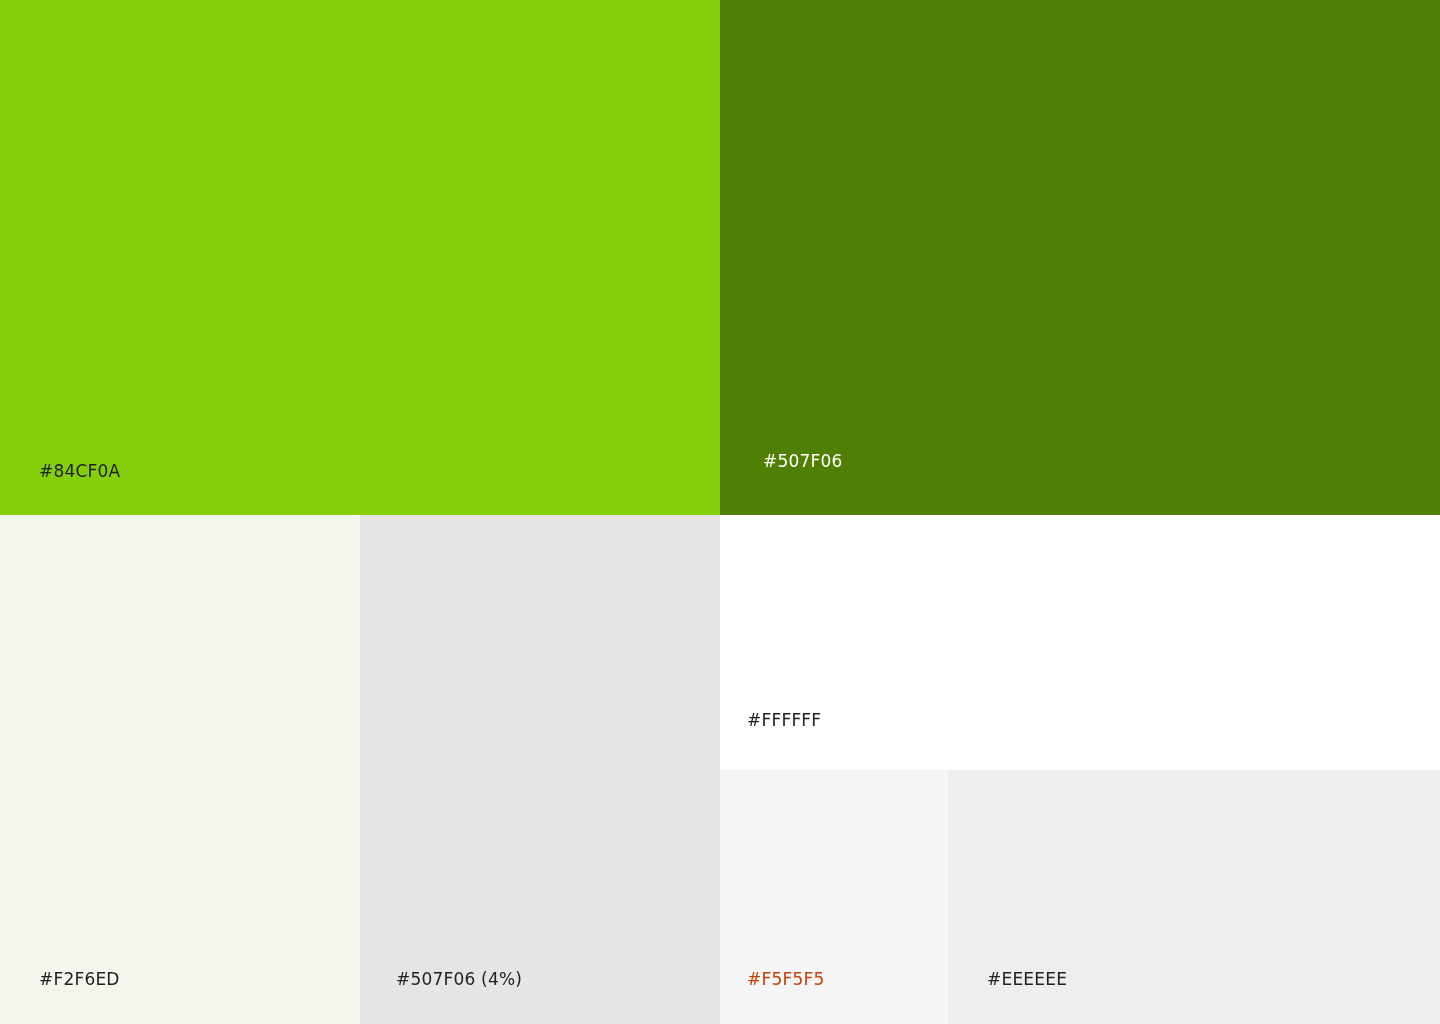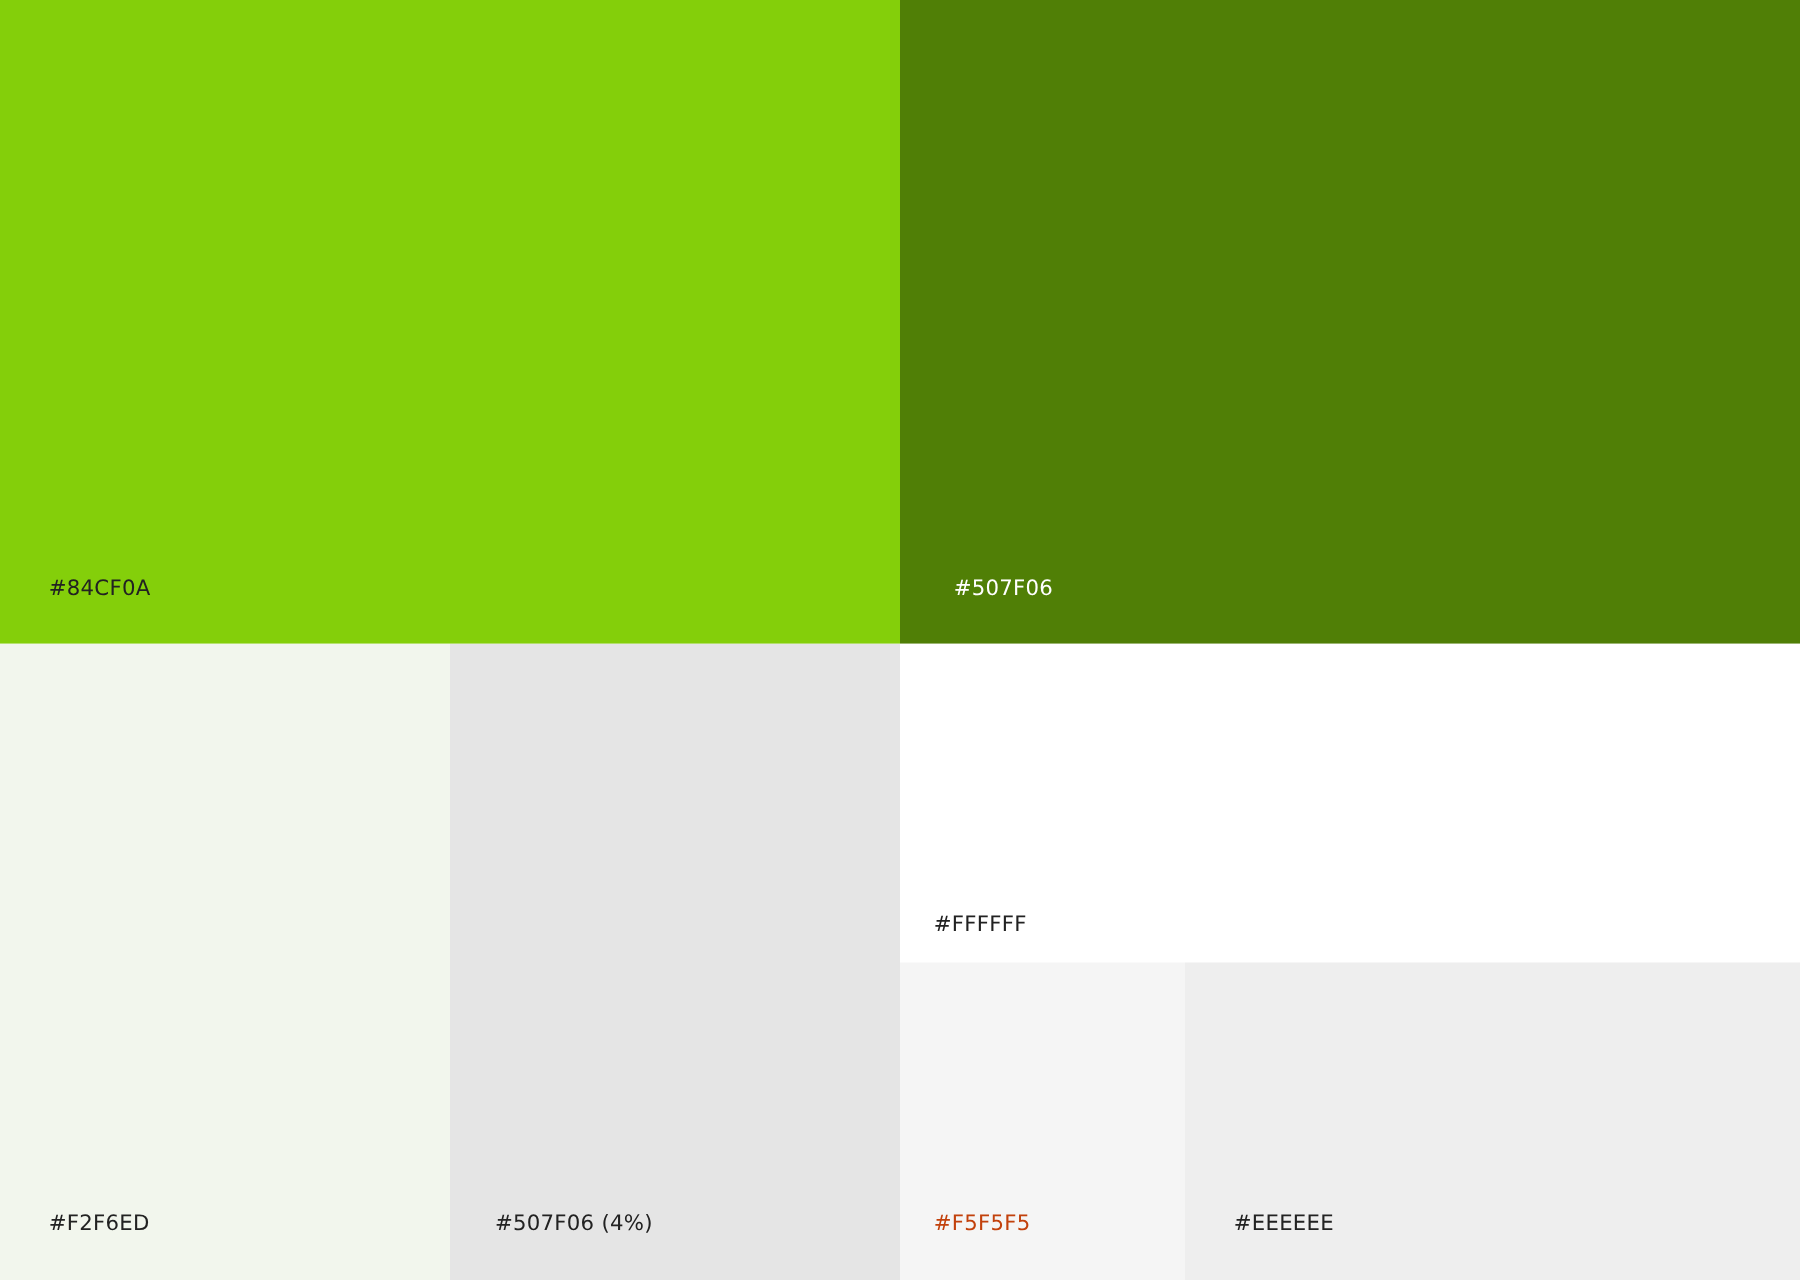--- a/index.html
+++ b/index.html
@@ -42,21 +42,21 @@
   }
   #swatch-primary-green .swatch-label {
     left: 39px; bottom: 34px;
   }
 
   #swatch-dark-green {
     left: 720px; top: 0px;
     width: 720px; height: 515px;
   }
   #swatch-dark-green .swatch-label {
-    left: 43px; bottom: 34px; text-align: right;
+    left: 43px; bottom: 44px; text-align: right;
   }
 
   #swatch-offwhite-green {
     left: 0px;   top: 515px;
     width: 360px; height: 509px; text-align: center;
   }
   #swatch-offwhite-green .swatch-label {
     left: 39px; bottom: 35px;
   }
 
@@ -66,21 +66,21 @@
   }
   #swatch-green-tint-4 .swatch-label {
     left: 36px; bottom: 35px;
   }
 
   #swatch-white {
     left: 720px; top: 515px;
     width: 720px; height: 255px;
   }
   #swatch-white .swatch-label {
-    left: 27px; bottom: 20px;
+    left: 27px; bottom: 40px;
   }
 
   #swatch-grey-f5 {
     left: 720px; top: 770px;
     width: 228px; height: 254px;
   }
   #swatch-grey-f5 .swatch-label {
     left: 27px; bottom: 35px;
   }
 

